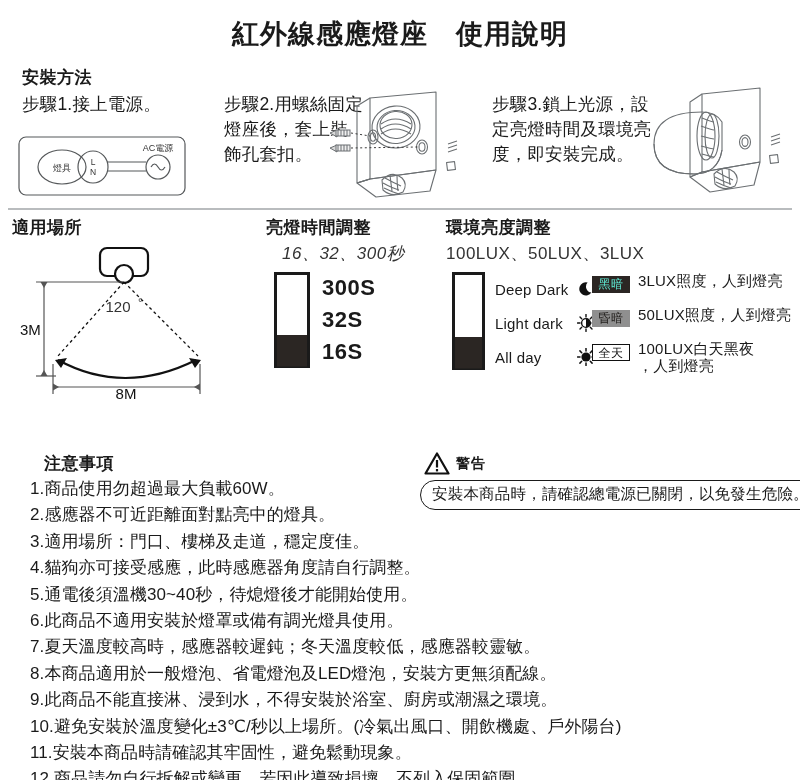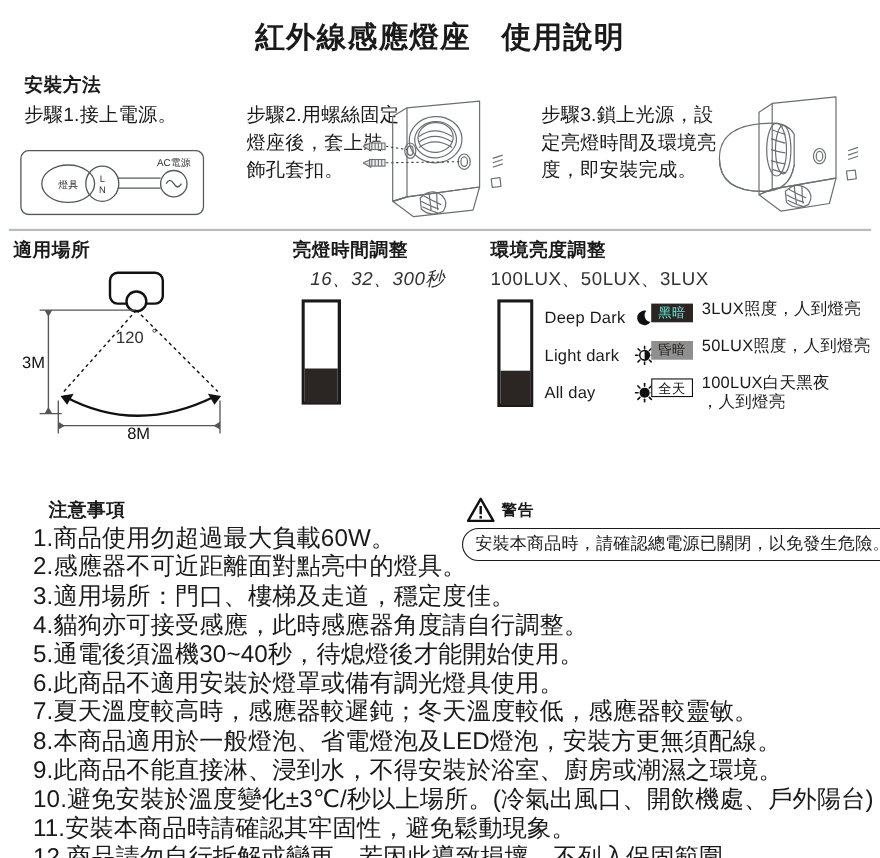--- a/index.html
+++ b/index.html
@@ -142,21 +142,21 @@
   }
 
   
   #notice-head { position: absolute; left: 44px; top: 452px; }
   #notice-list {
     position: absolute;
     left: 30px; top: 476px;
     width: 760px;
   }
   .notice-item {
-    font-size: 22px;
+    font-size: 17px;
     line-height: 26.4px;
     letter-spacing: 0.1px;
     white-space: nowrap;
   }
 
   
   #warn-block { position: absolute; left: 420px; top: 452px; }
   #warn-title-row {
     display: flex;
     align-items: center;
@@ -320,20 +320,25 @@
   <div id="time-head" class="sec-head">亮燈時間調整</div>
   <div id="time-sub" class="sec-sub">16、32、300秒</div>
 
   <div id="time-bar">
     <svg width="36" height="96" viewBox="0 0 36 96">
       <rect x="1.5" y="1.5" width="33" height="93" fill="#ffffff" stroke="#1a1a1a" stroke-width="3"></rect>
       <rect x="3" y="63" width="30" height="31.5" fill="#2b2623"></rect>
     </svg>
   </div>
 
+  <div id="time-labels">
+    <div class="time-label">300S</div>
+    <div class="time-label">32S</div>
+    <div class="time-label">16S</div>
+  </div>
 
   <div id="lux-head" class="sec-head">環境亮度調整</div>
   <div id="lux-sub" class="sec-sub">100LUX、50LUX、3LUX</div>
 
   <div id="lux-bar">
     <svg width="33" height="98" viewBox="0 0 33 98">
       <rect x="1.5" y="1.5" width="30" height="95" fill="#ffffff" stroke="#1a1a1a" stroke-width="3"></rect>
       <rect x="3" y="65" width="27" height="31.5" fill="#2b2623"></rect>
     </svg>
   </div>

